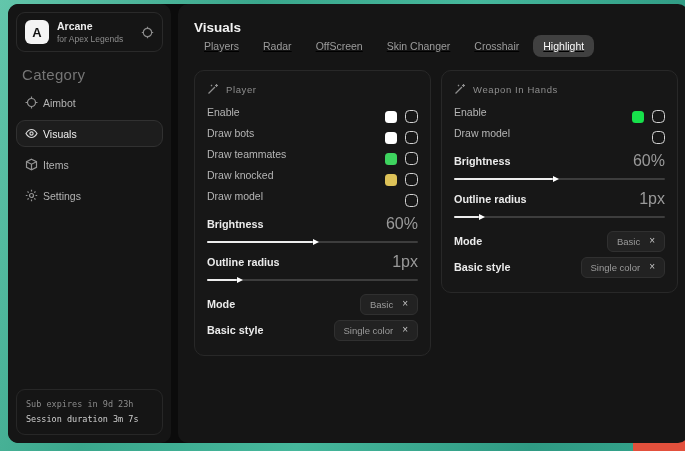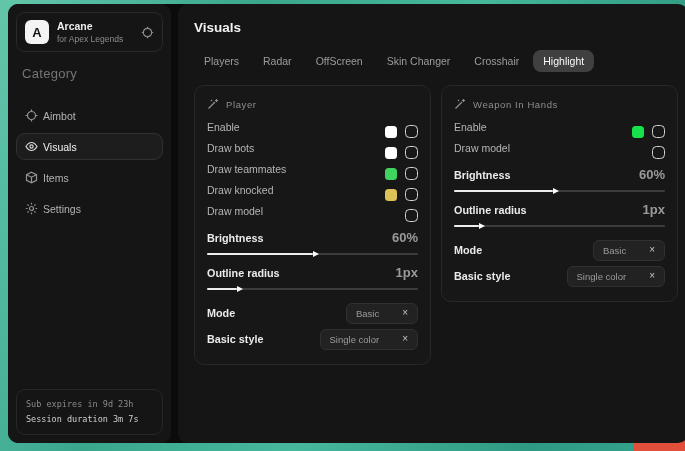--- a/index.html
+++ b/index.html
@@ -20,68 +20,68 @@
   }
   .side-header{
     border:1px solid #2a2a2a; border-radius:9px; padding:6px 8px;
     display:flex; align-items:center; gap:8px; min-height:40px;
   }
   .logo{ width:24px; height:24px; background:#f4f4f4; border-radius:6px;
     display:grid; place-items:center; color:#141414; font-weight:700; font-size:13px; }
   .app-name{ font-size:10.5px; font-weight:700; color:#ededed; }
   .app-sub{ font-size:8.5px; color:#8d8d8d; margin-top:2px; }
   .hdr-icon{ margin-left:auto; color:#8a8a8a; display:flex; cursor:pointer; }
-  .cat-label{ margin:14px 6px 21px; font-size:13px; color:#757575; letter-spacing:.3px; }
+  .cat-label{ margin:14px 6px 6px; font-size:15px; color:#757575; letter-spacing:.3px; }
   .side-nav{ display:flex; flex-direction:column; gap:4px; }
   .side-item{
     display:flex; align-items:center; gap:5px; padding:6px 8px; border-radius:9px;
     color:#b3b3b3; font-size:10.5px; border:1px solid transparent; cursor:pointer;
   }
   .side-item .icn{ display:flex; color:#949494; }
   .side-item.active{ background:#1d1d1d; border-color:#313131; color:#f0f0f0; }
   .side-item.active .icn{ color:#d6d6d6; }
   .side-footer{
     margin-top:auto; border:1px solid #272727; border-radius:9px; padding:7px 9px;
     font-family:"DejaVu Sans Mono", monospace; font-size:8.5px; line-height:1.75;
   }
   .foot-1{ color:#8b8b8b; }
   .foot-2{ color:#cfcfcf; }
   
   .main{ flex:1; background:#151515; border-radius:10px; padding:16px 10px 10px 16px; }
   .page-title{ font-size:13.5px; font-weight:700; color:#f2f2f2; }
-  .tabs{ margin-top:15px; display:flex; gap:4px; }
+  .tabs{ margin-top:0; display:flex; gap:4px;text-decoration:underline; }
   .tab{ padding:5px 10px; font-size:10.5px; color:#9c9c9c; border-radius:8px; cursor:pointer; white-space:nowrap; }
   .tab.active{ background:#404040; color:#fafafa; }
   .cards{ margin-top:13px; display:flex; gap:10px; align-items:flex-start; }
   .card{
     width:237px; background:#171717; border:1px solid #282828; border-radius:10px; padding:12px;
   }
   .card-head{
     display:flex; align-items:center; gap:7px; color:#8e8e8e;
     font-family:Liberation Sans, sans-serif; font-size:9.5px; letter-spacing:.6px; margin-bottom:11px;
   }
   .trow{ display:flex; justify-content:space-between; height:21px; }
   .trow .lbl{ font-size:10.5px; color:#b5b5b5; }
   .ctrls{ display:flex; align-items:center; gap:8px; }
   .swatch{ width:12px; height:12px; border-radius:3.5px; cursor:pointer; }
   .checkbox{ width:13px; height:13px; border:1.5px solid #d2d2d2; border-radius:4.5px; cursor:pointer; }
   .slider-row{ margin-top:4px; }
   .slider-head{ display:flex; justify-content:space-between; align-items:center; }
   .slbl{ font-size:10.8px; font-weight:600; color:#ebebeb; }
-  .sval{ font-size:13px; color:#9a9a9a;font-weight:bold; }
+  .sval{ font-size:16px; color:#9a9a9a; }
   .track{ position:relative; height:2px; background:#3d3d3d; border-radius:2px; margin:8px 0 10px; cursor:pointer; }
   .fill{ position:relative; height:100%; background:#ededed; border-radius:2px; }
   .thumb{
     position:absolute; right:-6px; top:50%; transform:translateY(-50%);
     width:0; height:0; border-left:6px solid #ffffff;
     border-top:3px solid transparent; border-bottom:3px solid transparent;
   }
   .select-row{ display:flex; align-items:center; justify-content:space-between; height:26px; }
   .tag{
-    display:flex; align-items:center; gap:23px; background:#222222; border:1px solid #303030;
+    display:flex; align-items:center; gap:9px; background:#222222; border:1px solid #303030;
     color:#9b9b9b; font-size:9.5px; padding:4px 9px; border-radius:6px; cursor:pointer;
   }
   .tag .x{ color:#c4c4c4; font-size:10px; line-height:1; }
   svg{ display:block; }
 </style>
 </head>
 <body>
 
 <div class="stage">
   <div class="bg-red" style="background: rgb(226, 80, 60);"></div>

